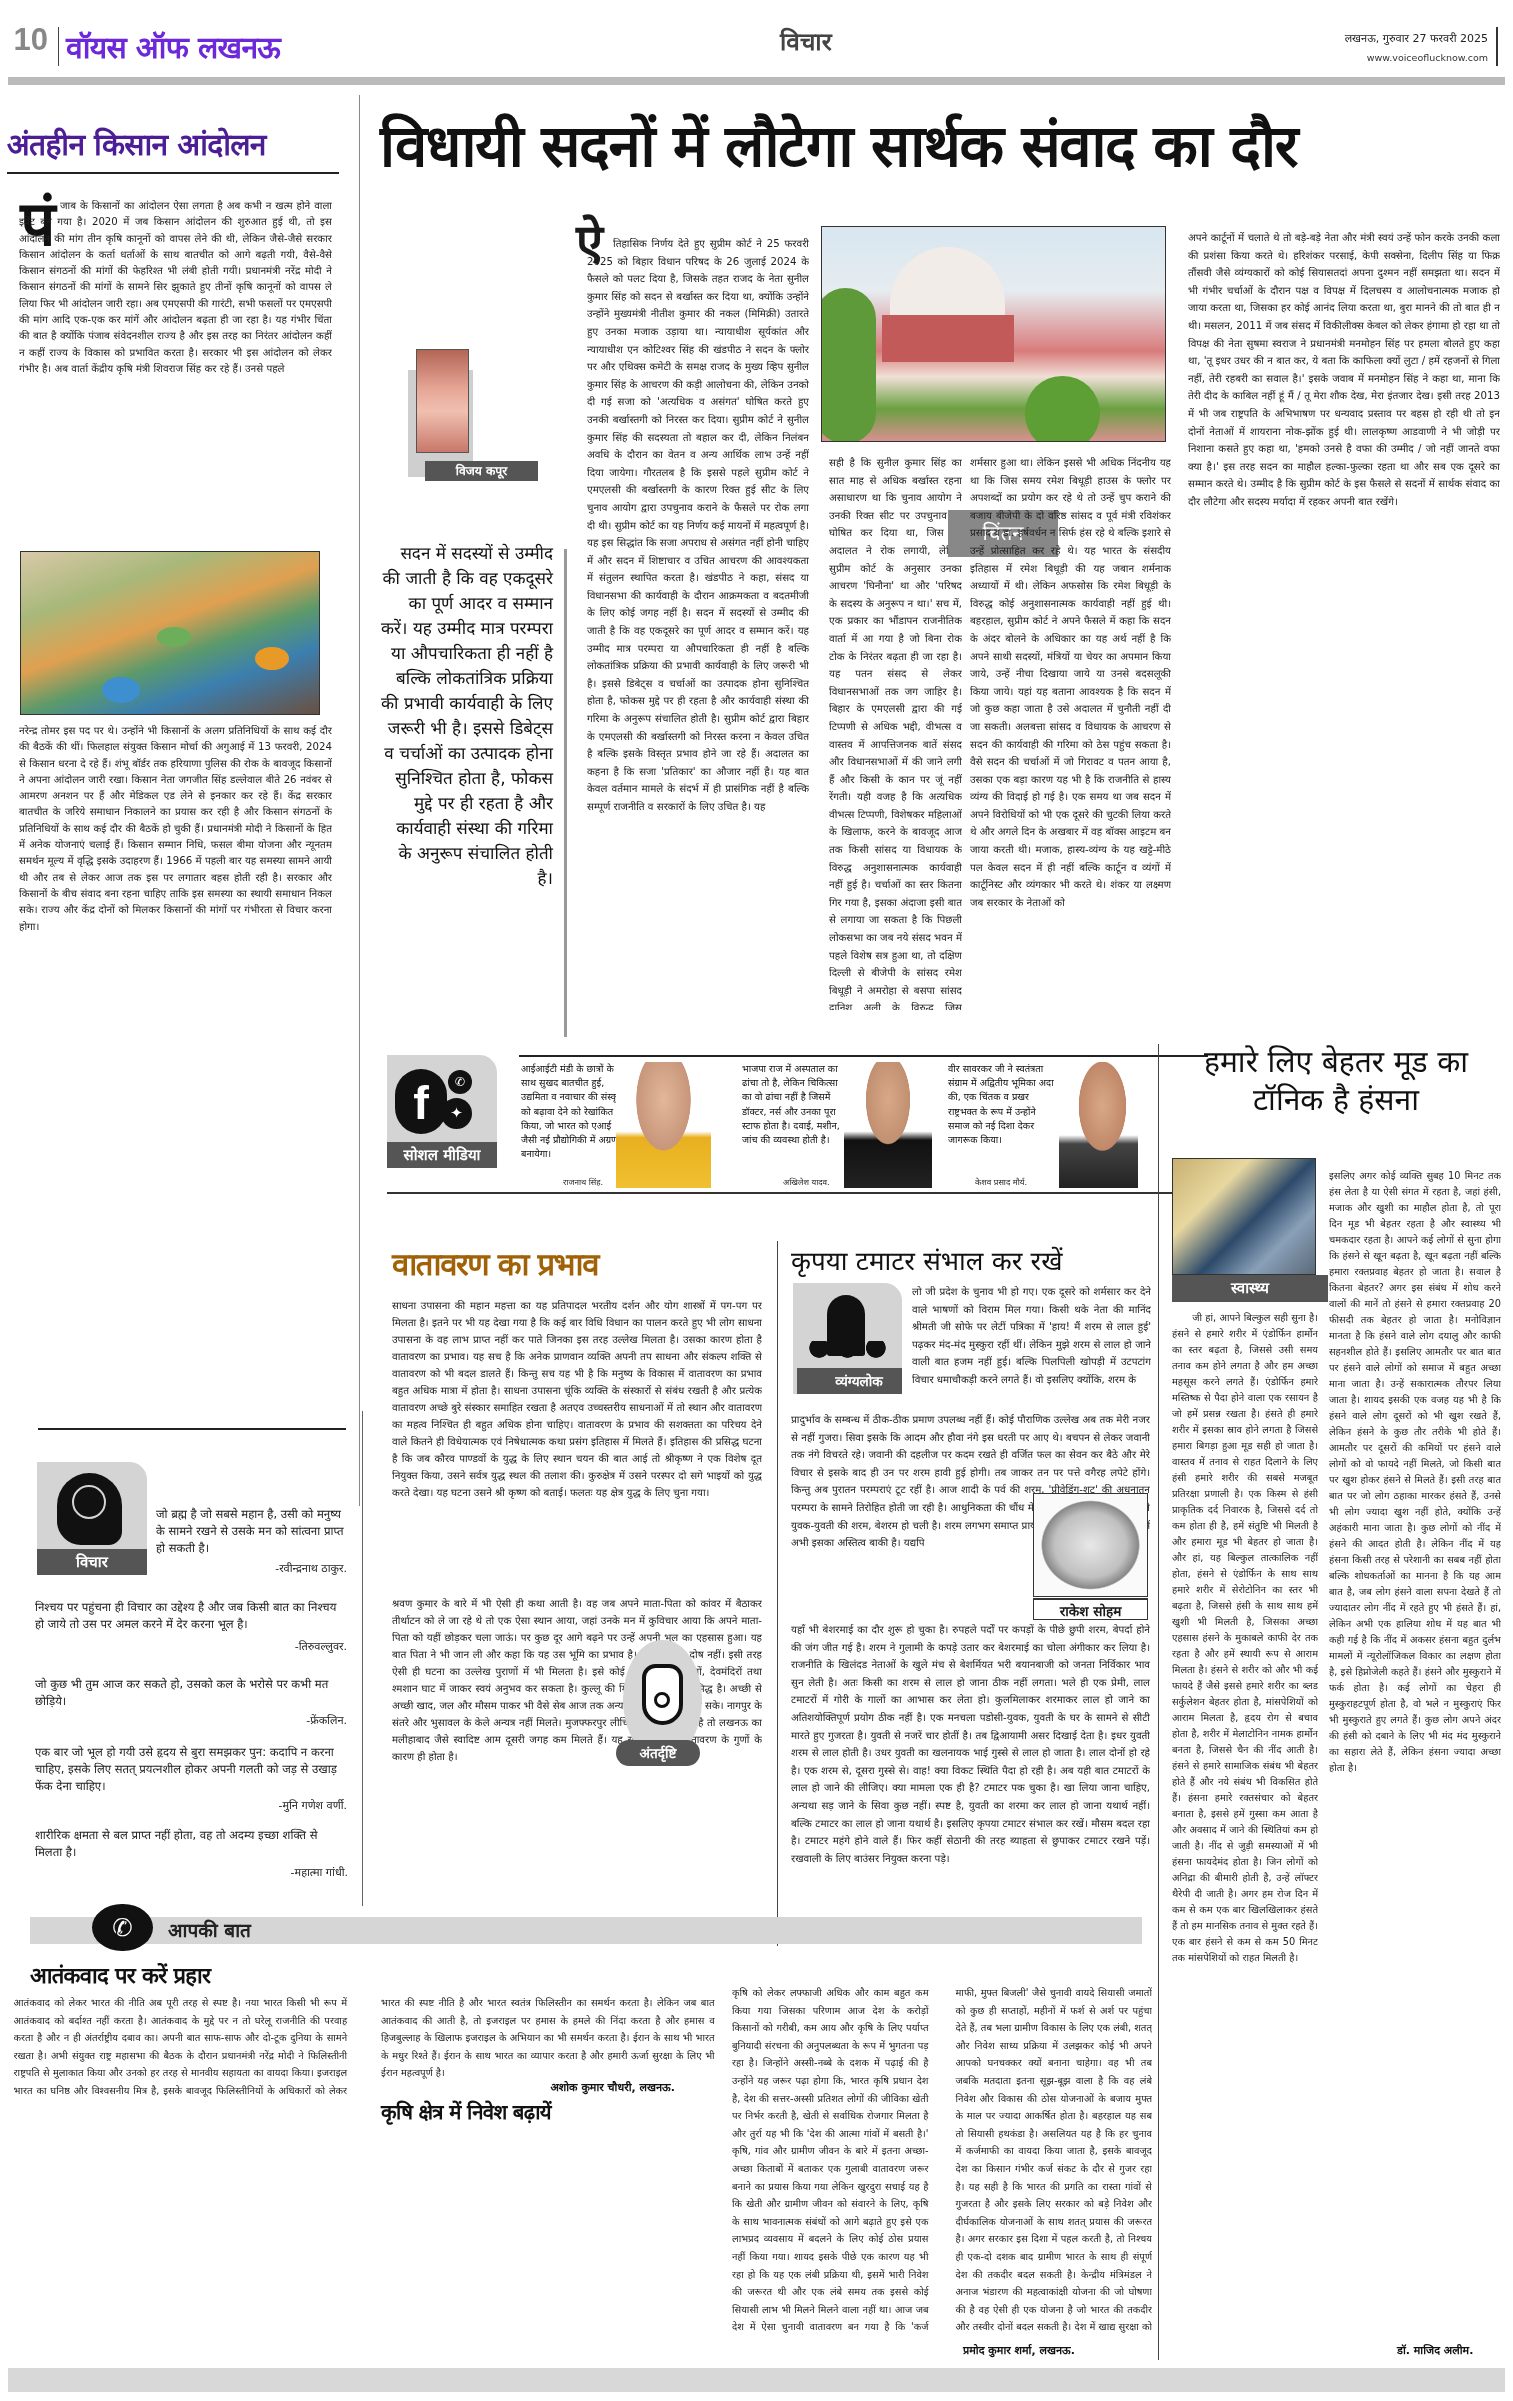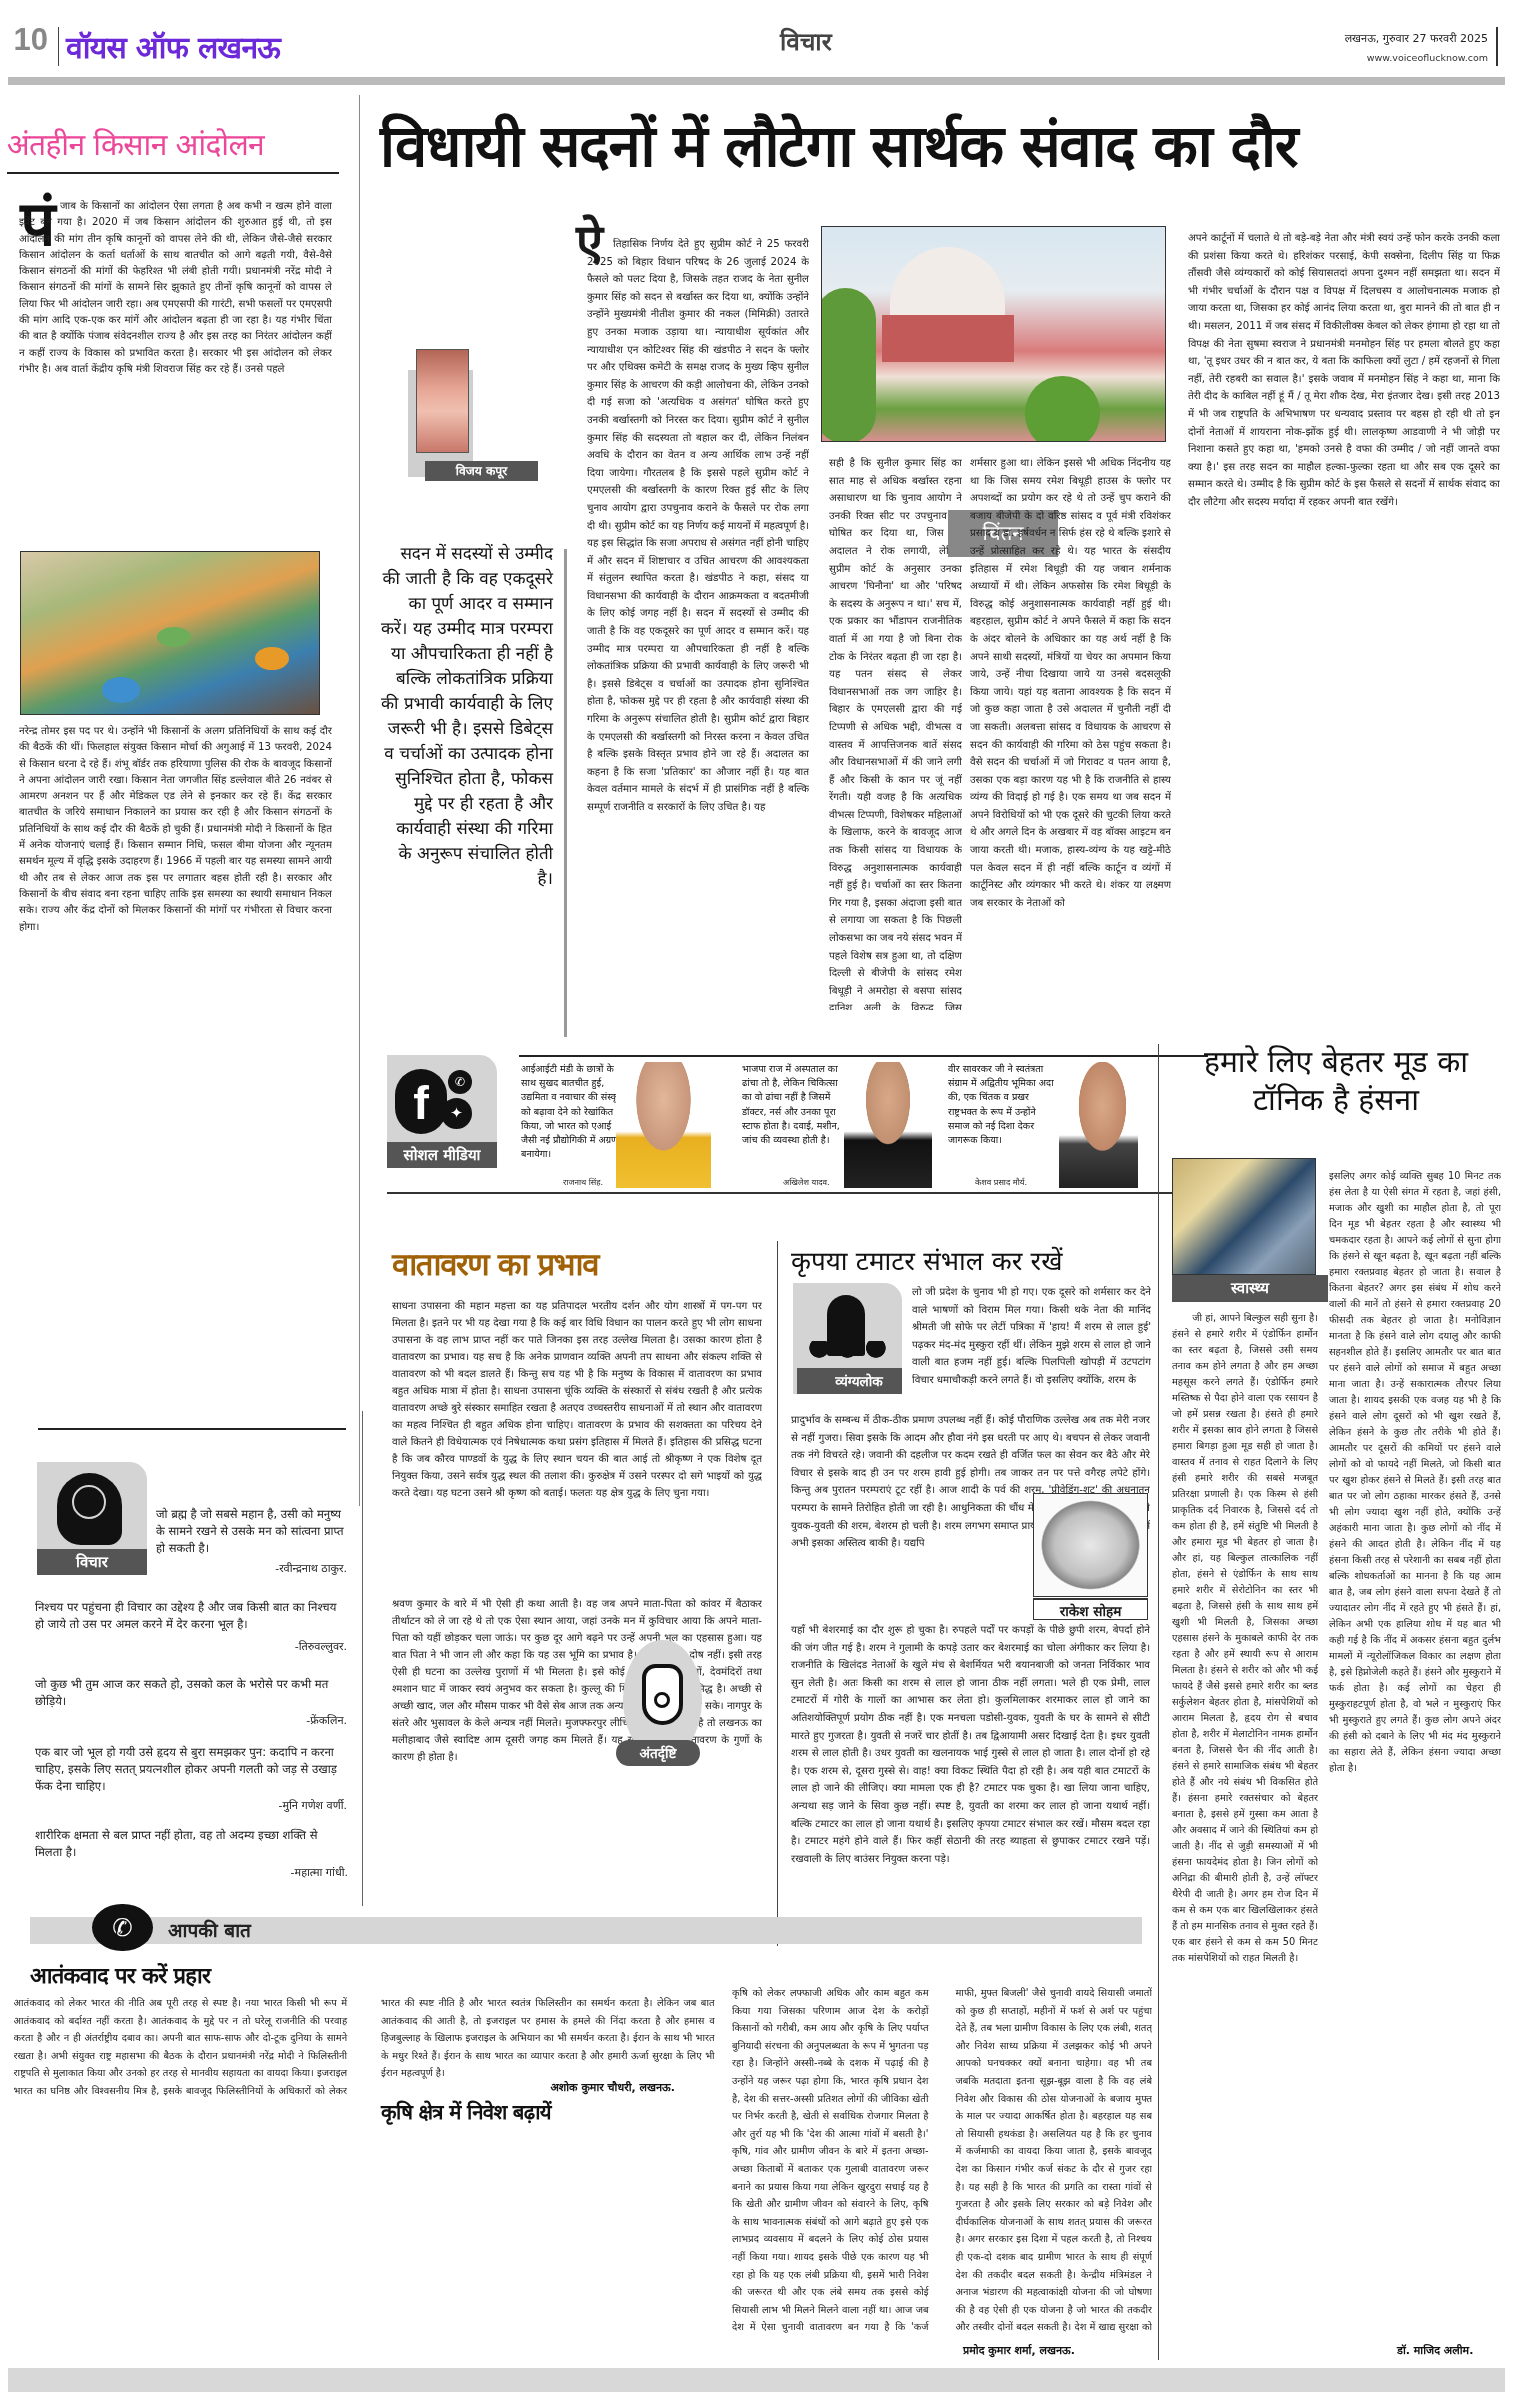--- a/index.html
+++ b/index.html
@@ -22,21 +22,21 @@
   <div class="abs" style="left:13.6px;top:22px;font-size:31px;font-weight:900;color:#888;font-family:'Liberation Sans',sans-serif;">10</div>
   <div class="abs" style="left:58px;top:27px;width:1.4px;height:39px;background:#444;"></div>
   <div class="abs" style="left:66px;top:26px;font-size:30px;font-weight:900;color:#6d28d9;letter-spacing:-0.7px;">वॉयस ऑफ लखनऊ</div>
   <div class="abs" style="left:780px;top:24.4px;font-size:24.4px;font-weight:700;color:#444;">विचार</div>
   <div class="abs" style="right:26px;top:30px;font-size:11px;color:#222;">लखनऊ, गुरुवार 27 फरवरी 2025</div>
   <div class="abs" style="right:26px;top:52px;font-size:9.5px;color:#333;">www.voiceoflucknow.com</div>
   <div class="abs" style="right:16.3px;top:27px;width:1.4px;height:39px;background:#333;"></div>
 </div>
 <div class="abs" style="left:8.1px;top:77px;width:1497px;height:8.1px;background:#bbb;"></div>
 
-<div class="abs" style="left:6.8px;top:123px;font-size:30px;font-weight:400;color:#ec4899;letter-spacing:-0.7px;">अंतहीन किसान आंदोलन</div>
+<div class="abs" style="left:6.8px;top:123px;font-size:30px;font-weight:700;color:#4c1d95;letter-spacing:-0.7px;">अंतहीन किसान आंदोलन</div>
 <div class="abs" style="left:6.8px;top:172px;width:332px;height:2px;background:#222;"></div>
 
 <div class="abs" style="left:20.3px;top:193px;font-size:62px;font-weight:900;line-height:61px;color:#111;">पं</div>
 <div class="abs txt" style="left:19px;top:198px;width:313px;height:332px;text-indent:41px;font-size:10.2px;line-height:16.3px;">जाब के किसानों का आंदोलन ऐसा लगता है अब कभी न खत्म होने वाला इवेंट बन गया है। 2020 में जब किसान आंदोलन की शुरुआत हुई थी, तो इस आंदोलन की मांग तीन कृषि कानूनों को वापस लेने की थी, लेकिन जैसे-जैसे सरकार किसान आंदोलन के कर्ता धर्ताओं के साथ बातचीत को आगे बढ़ती गयी, वैसे-वैसे किसान संगठनों की मांगों की फेहरिश्त भी लंबी होती गयी। प्रधानमंत्री नरेंद्र मोदी ने किसान संगठनों की मांगों के सामने सिर झुकाते हुए तीनों कृषि कानूनों को वापस ले लिया फिर भी आंदोलन जारी रहा। अब एमएसपी की गारंटी, सभी फसलों पर एमएसपी की मांग आदि एक-एक कर मांगें और आंदोलन बढ़ता ही जा रहा है। यह गंभीर चिंता की बात है क्योंकि पंजाब संवेदनशील राज्य है और इस तरह का निरंतर आंदोलन कहीं न कहीं राज्य के विकास को प्रभावित करता है। सरकार भी इस आंदोलन को लेकर गंभीर है। अब वार्ता केंद्रीय कृषि मंत्री शिवराज सिंह कर रहे हैं। उनसे पहले</div>
 
 <div class="photo" style="left:20.3px;top:551px;width:300px;height:164px;background:linear-gradient(160deg,#d9c9a8 0%,#a8b87a 25%,#e0a050 45%,#5c9a6a 60%,#3b7fb0 75%,#6a5040 100%);">
   <div class="abs" style="left:136px;top:75px;width:34px;height:20.3px;border-radius:50%;background:#6cae5a;"></div>
   <div class="abs" style="left:234px;top:95px;width:34px;height:23px;border-radius:50%;background:#e89a28;"></div>
   <div class="abs" style="left:81px;top:125px;width:38px;height:26px;border-radius:50%;background:#3d8fd0;"></div>
 </div>

